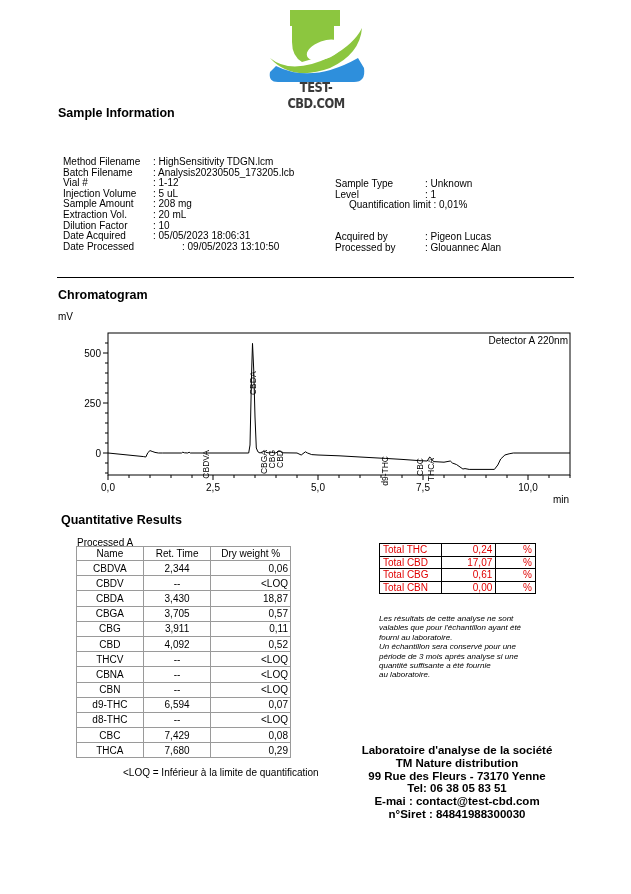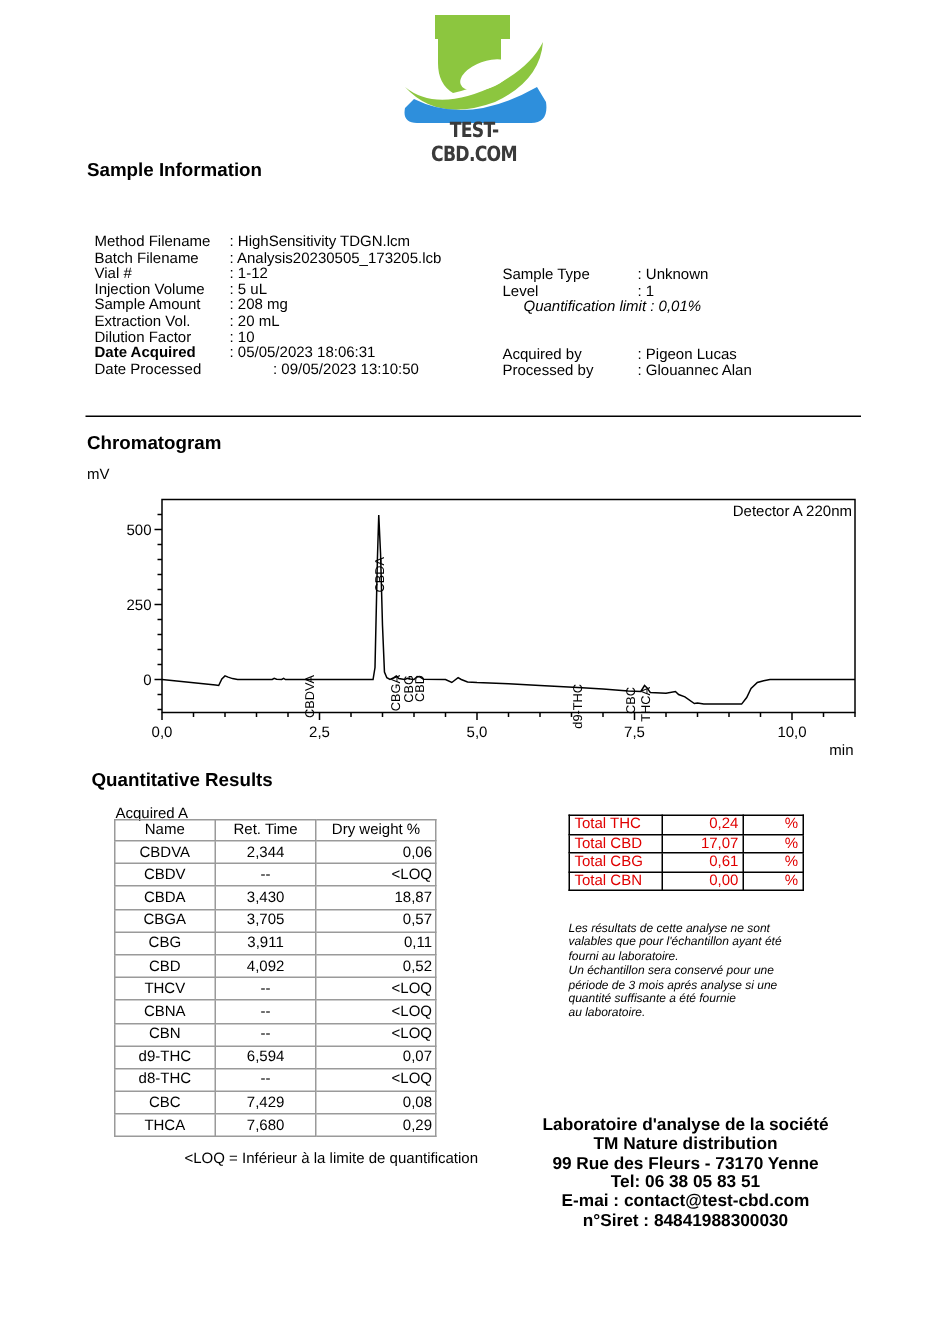--- a/index.html
+++ b/index.html
@@ -48,30 +48,30 @@
       <div class="lbl" style="left: 0px; top: 21.2px;">Vial #</div>
       <div class="val" style="left: 90px; top: 21.2px;">: 1-12</div>
       <div class="lbl" style="left: 0px; top: 31.8px;">Injection Volume</div>
       <div class="val" style="left: 90px; top: 31.8px;">: 5 uL</div>
       <div class="lbl" style="left: 0px; top: 42.4px;">Sample Amount</div>
       <div class="val" style="left: 90px; top: 42.4px;">: 208 mg</div>
       <div class="lbl" style="left: 0px; top: 53px;">Extraction Vol.</div>
       <div class="val" style="left: 90px; top: 53px;">: 20 mL</div>
       <div class="lbl" style="left: 0px; top: 63.6px;">Dilution Factor</div>
       <div class="val" style="left: 90px; top: 63.6px;">: 10</div>
-      <div class="lbl" style="left: 0px; top: 74.2px; font-weight: bold;">Date Acquired</div>
+      <div class="lbl" style="left: 0px; top: 74.2px;">Date Acquired</div>
       <div class="val" style="left: 90px; top: 74.2px;">: 05/05/2023 18:06:31</div>
       <div class="lbl" style="left: 0px; top: 84.8px;">Date Processed</div>
       <div class="val" style="left: 90px; top: 84.8px; margin-left: 29px;">: 09/05/2023 13:10:50</div>
     </div>
   <div class="lbl" style="left:272px;top:22px;">Sample Type</div>
   <div class="val" style="left:362px;top:22px;">: Unknown</div>
   <div class="lbl" style="left:272px;top:32.6px;">Level</div>
   <div class="val" style="left:362px;top:32.6px;">: 1</div>
-  <div class="lbl" style="left:286px;top:43.2px;font-style:italic;">Quantification limit : 0,01%</div>
+  <div class="lbl" style="left:286px;top:43.2px;">Quantification limit : 0,01%</div>
   <div class="lbl" style="left:272px;top:75px;">Acquired by</div>
   <div class="val" style="left:362px;top:75px;">: Pigeon Lucas</div>
   <div class="lbl" style="left:272px;top:85.6px;">Processed by</div>
   <div class="val" style="left:362px;top:85.6px;">: Glouannec Alan</div>
 </div>
 
 <div class="abs hr"></div>
 
 <div class="abs h1" style="left:58px;top:288px;">Chromatogram</div>
 <div class="abs mv">mV</div>
@@ -136,21 +136,21 @@
       <text x="0" y="0" font-size="8.5" text-anchor="end" transform="translate(275.262,450) rotate(-90)">CBG</text>
       <text x="0" y="0" font-size="8.5" text-anchor="end" transform="translate(282.864,450) rotate(-90)">CBD</text>
       <text x="0" y="0" font-size="8.5" text-anchor="end" transform="translate(387.948,456) rotate(-90)">d9-THC</text>
       <text x="0" y="0" font-size="8.5" text-anchor="end" transform="translate(423.01800000000003,458) rotate(-90)">CBC</text>
       <text x="0" y="0" font-size="8.5" text-anchor="end" transform="translate(433.56,458) rotate(-90)">THCA</text>
     </g>
   <text x="569" y="503" text-anchor="end" font-size="10">min</text>
 </svg>
 
 <div class="abs h1" style="left:61px;top:513px;">Quantitative Results</div>
-<div class="abs" style="left:77px;top:537px;font-size:10px;">Acquired A</div>
+<div class="abs" style="left:77px;top:537px;font-size:10px;">Processed A</div>
 
 <table class="abs q" style="left:76px;top:546px;width:215px;">
   <colgroup>
       <col style="width:67px">
       <col style="width:68px">
       <col style="width:80px">
     </colgroup>
   <tbody id="qbody">
       <tr class="hd">
         <td>Name</td>

